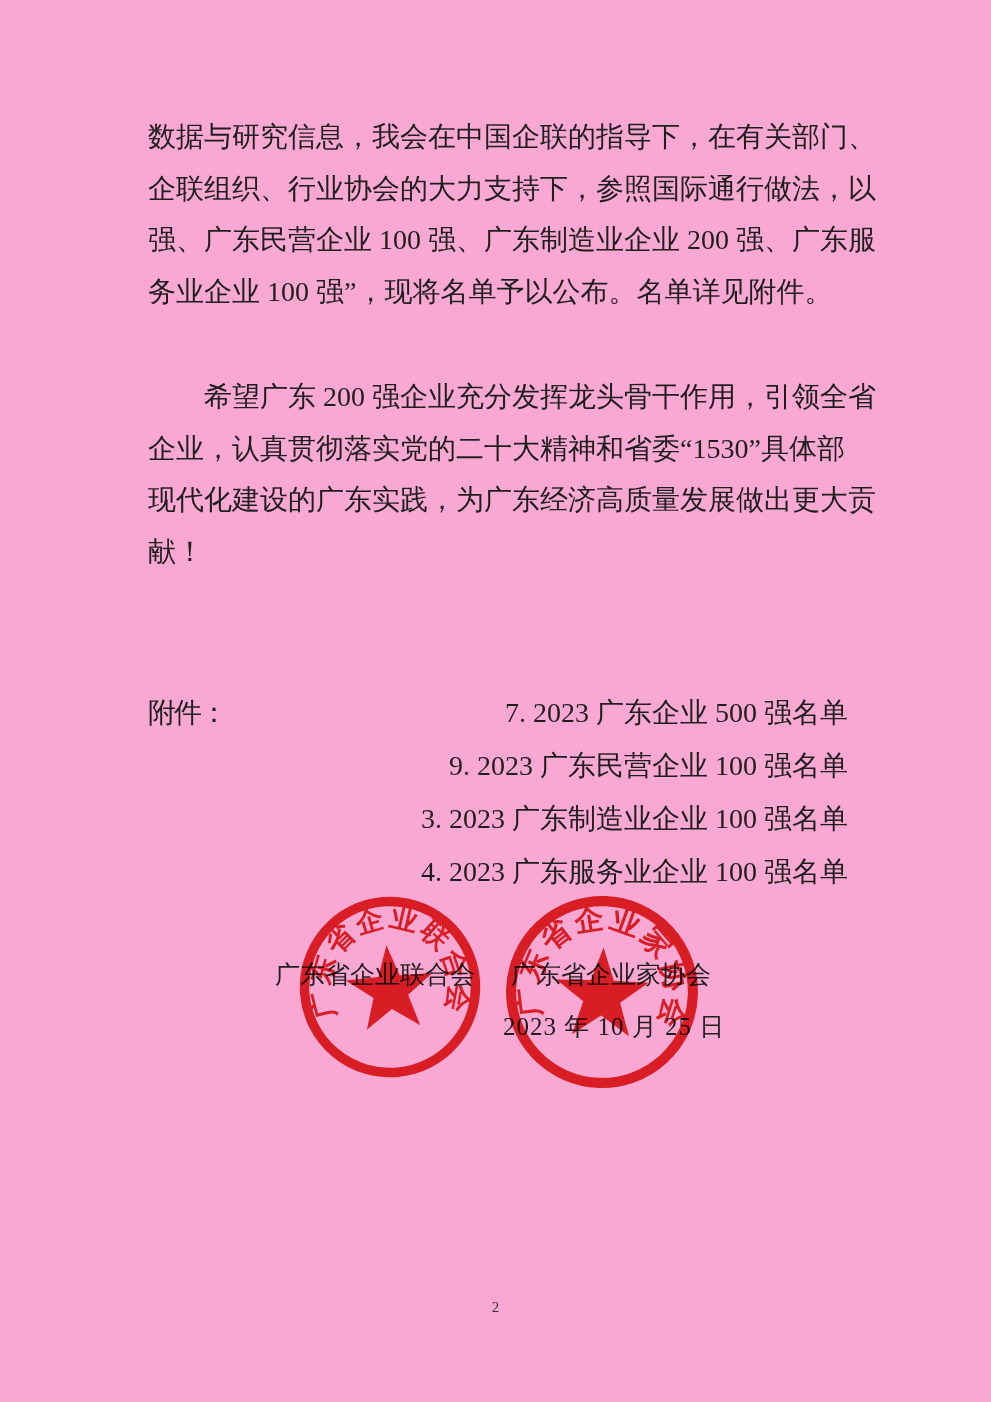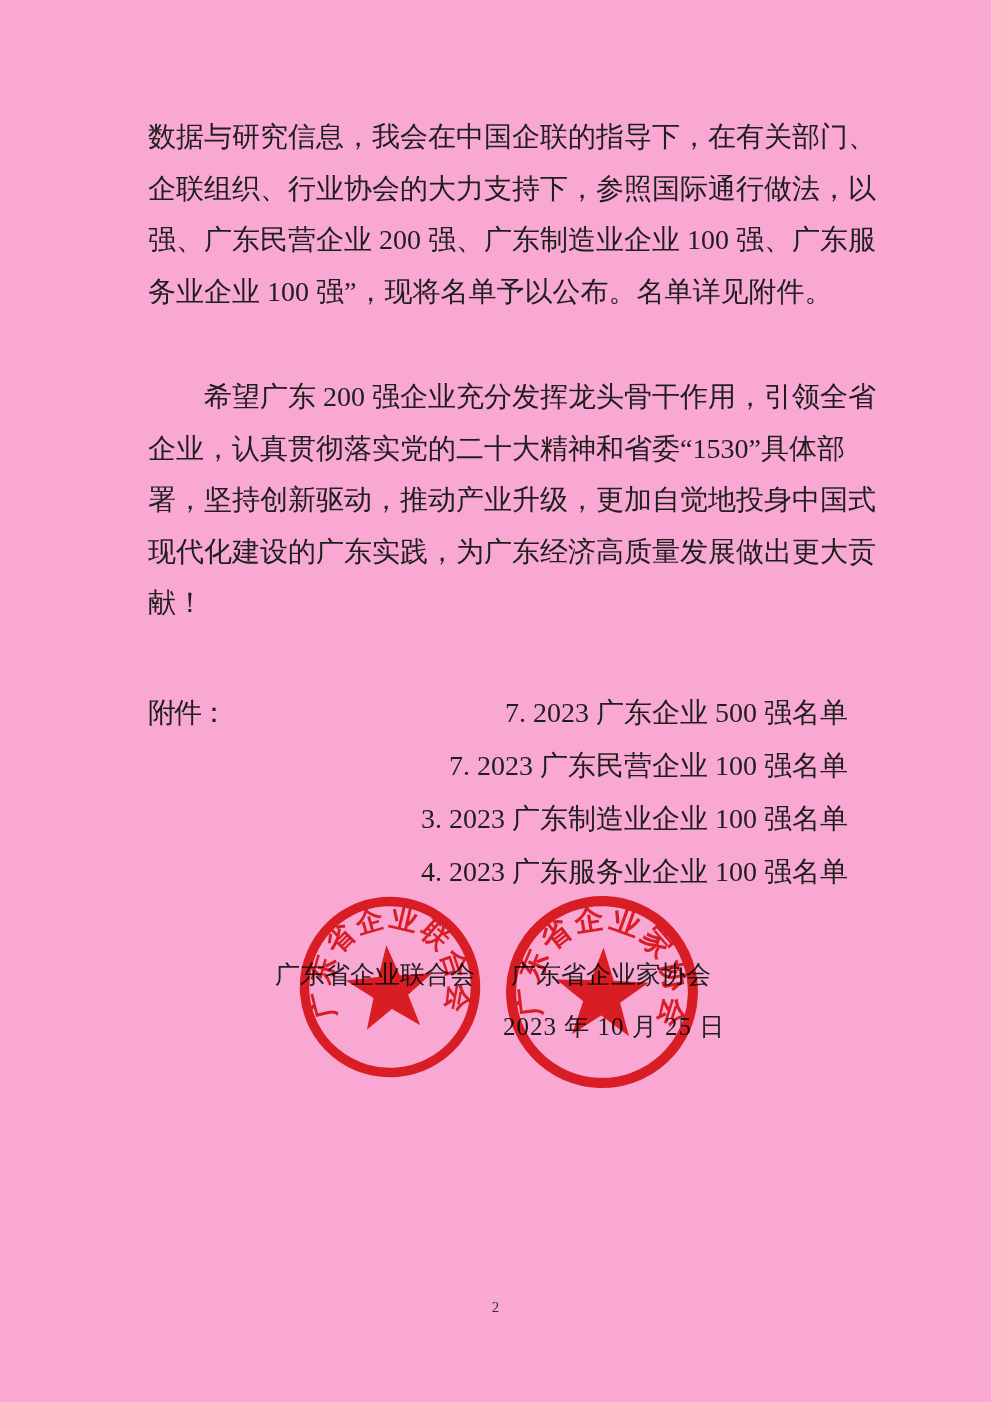--- a/index.html
+++ b/index.html
@@ -89,42 +89,41 @@
 
 <div class="page">
 
   <div class="para para1">
 
       <div class="line">数据与研究信息，我会在中国企联的指导下，在有关部门、</div>
 
       <div class="line">企联组织、行业协会的大力支持下，参照国际通行做法，以</div>
 
 
-      <div class="line">强、广东民营企业 200 强、广东制造业企业 100 强、广东服</div>
+      <div class="line">强、广东民营企业 100 强、广东制造业企业 200 强、广东服</div>
 
       <div class="line">务业企业 100 强”，现将名单予以公布。名单详见附件。</div>
     </div>
 
   <div class="para para2">
 
       <div class="line">希望广东 200 强企业充分发挥龙头骨干作用，引领全省</div>
 
       <div class="line">企业，认真贯彻落实党的二十大精神和省委“1530”具体部</div>
 
-      <div class="line">署，坚持创新驱动，推动产业升级，更加自觉地投身中国式</div>
 
       <div class="line">现代化建设的广东实践，为广东经济高质量发展做出更大贡</div>
 
       <div class="line">献！</div>
     </div>
 
   <div class="attachments">
     <span class="att-label">附件：</span>
     <div class="att-line">7. 2023 广东企业 500 强名单</div>
-    <div class="att-line">7. 2023 广东民营企业 100 强名单</div>
+    <div class="att-line">9. 2023 广东民营企业 100 强名单</div>
     <div class="att-line">3. 2023 广东制造业企业 100 强名单</div>
     <div class="att-line">4. 2023 广东服务业企业 100 强名单</div>
   </div>
 
   <div class="sig-orgs">
     <span>广东省企业联合会</span>
     <span>广东省企业家协会</span>
   </div>
 
   <div class="sig-date">2023 年 10 月 25 日</div>

